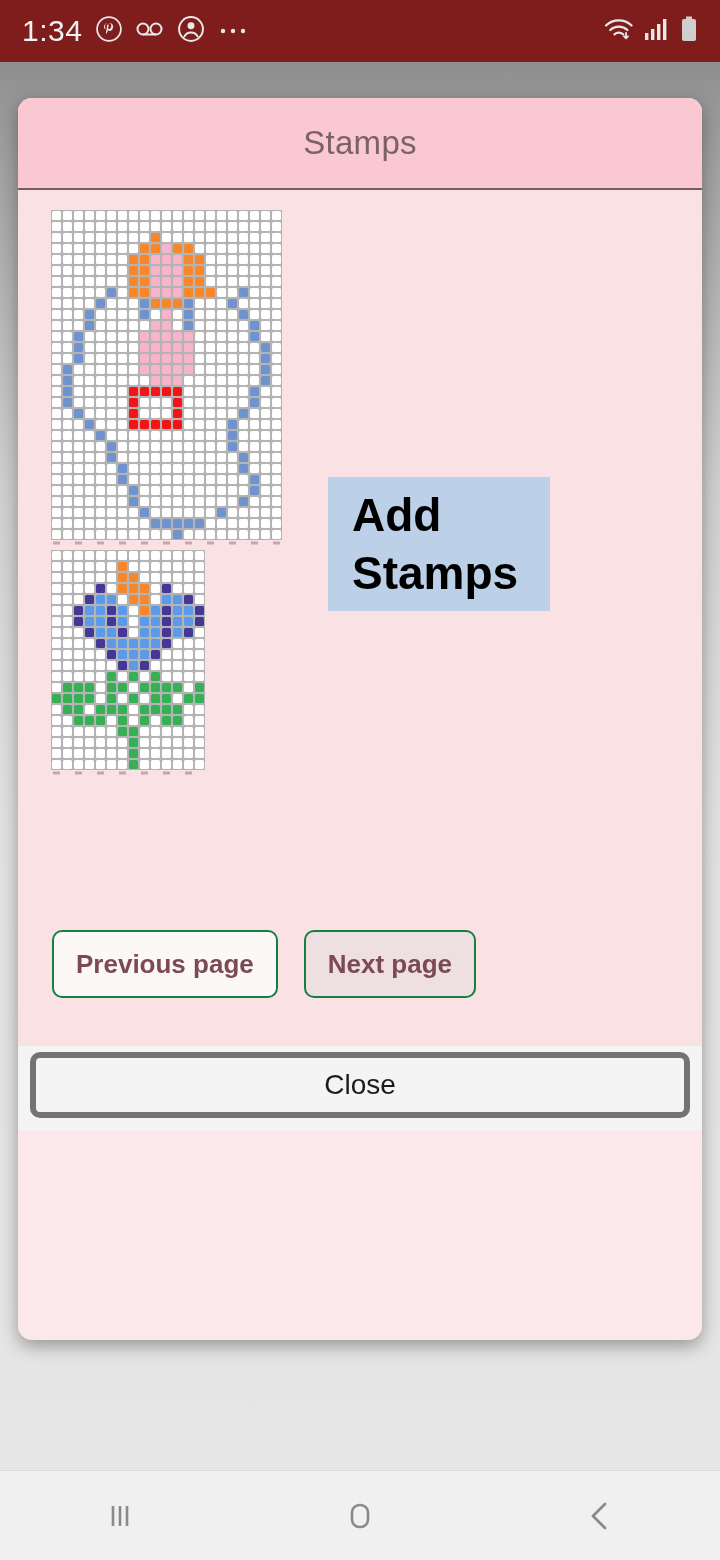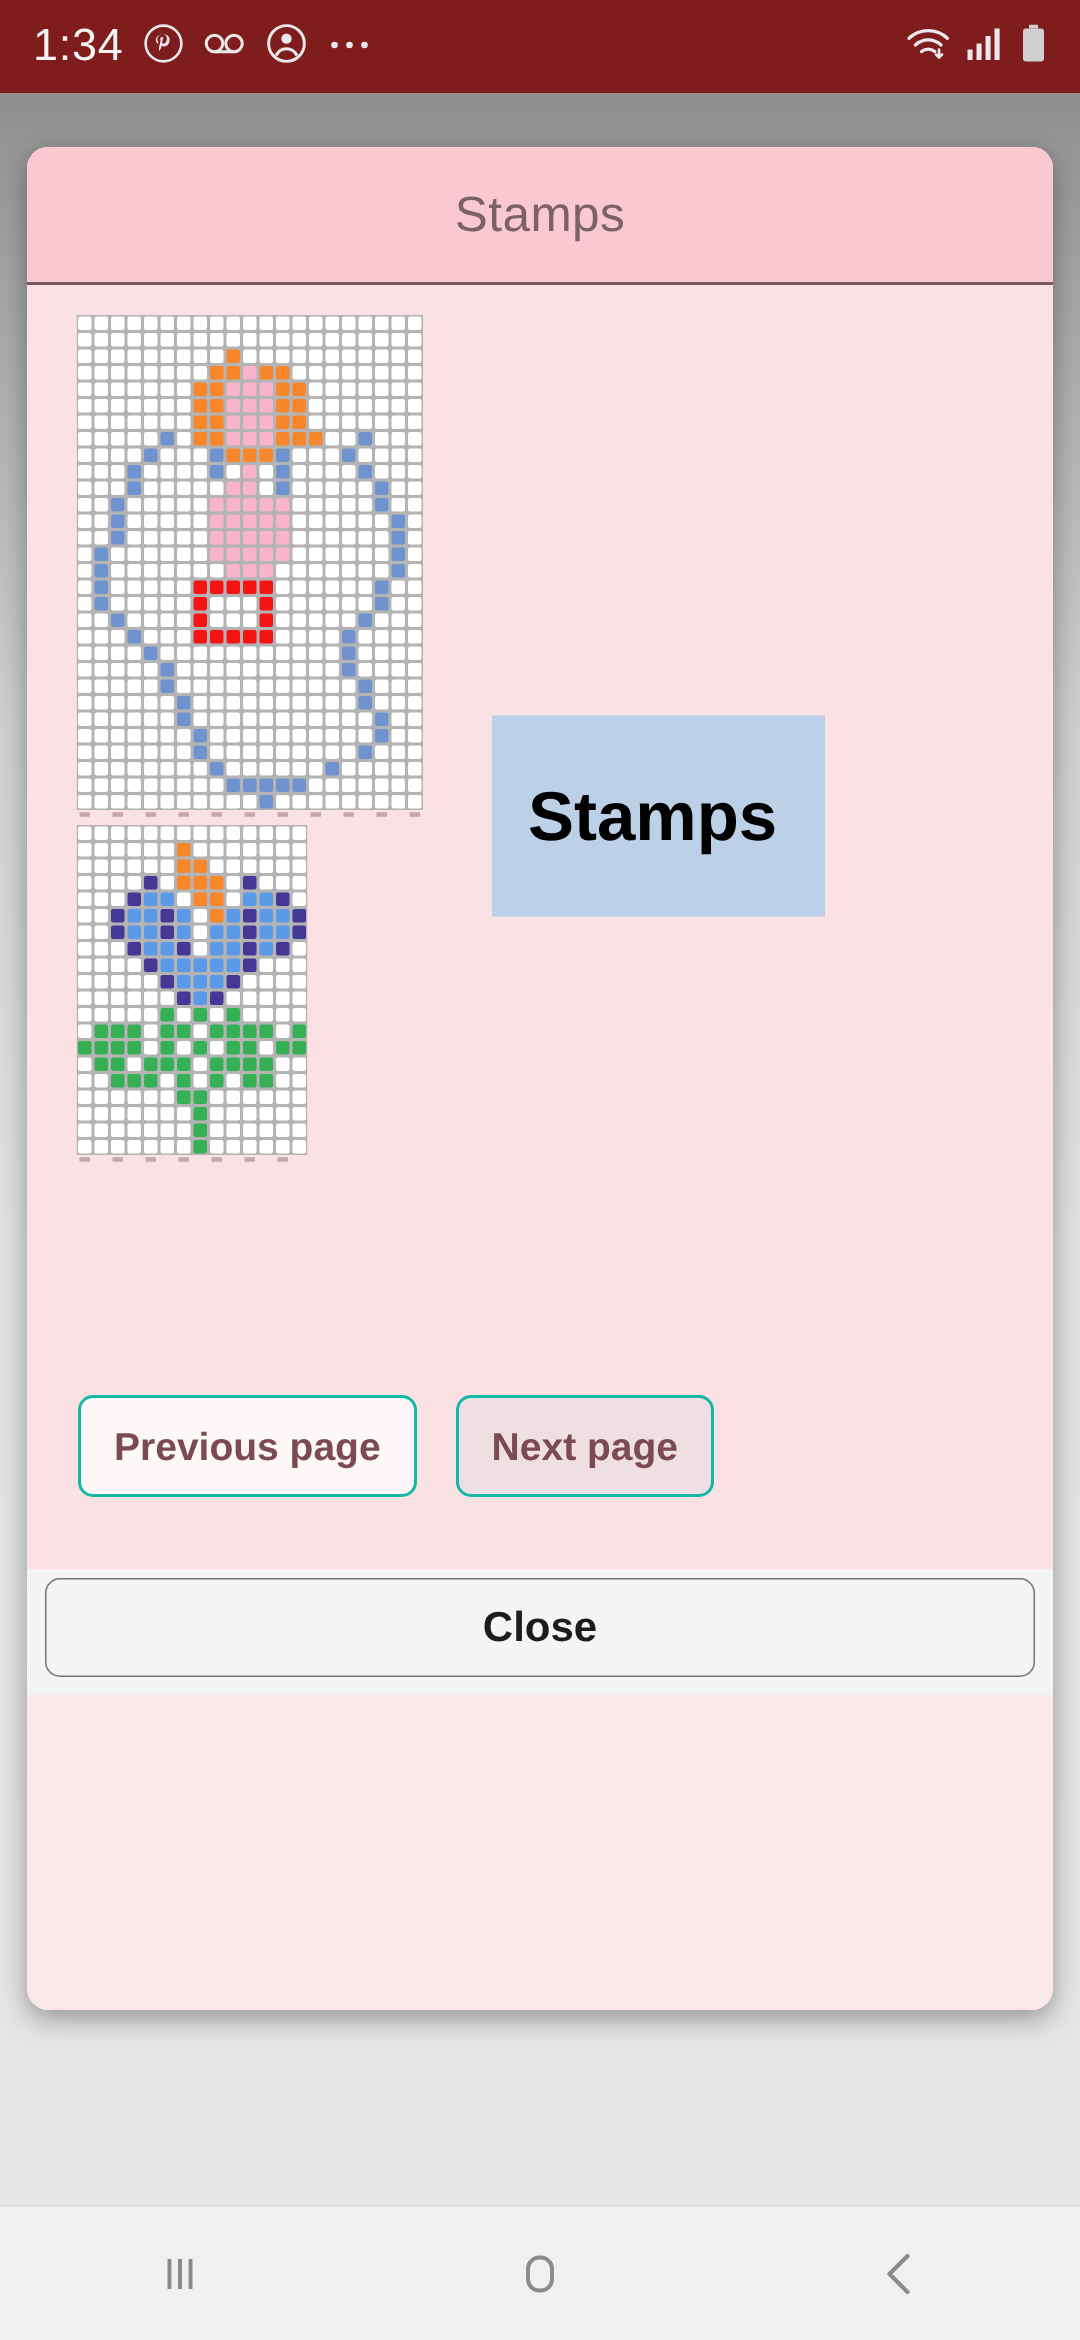--- a/index.html
+++ b/index.html
@@ -53,24 +53,24 @@
   }
   #dialog-footer{
     height:84px;
     background:#f4f4f4;
     display:flex; align-items:stretch;
     padding:6px 12px 12px 12px;
   }
   #close-button{
     flex:1;
     background:#f4f4f4;
-    border:1px solid #737373;
+    border:6px solid #737373;
     border-radius:10px;
     color:#1c1c1c;
-    font-size:28px; font-weight:bold;
+    font-size:28px; font-weight:normal;
     display:flex; align-items:center; justify-content:center;
     cursor:pointer;
   }
 
   
   #stamp-list{ position:absolute; left:33px; top:20px; }
   .stamp-item{ margin-bottom:4px; position:relative; }
   .bead-grid{ display:block; }
 
   #add-stamps-button{
@@ -85,21 +85,21 @@
     align-items:flex-start; justify-content:center;
     padding-left:24px;
     cursor:pointer;
   }
 
   #pager{
     position:absolute; left:34px; bottom:48px;
     display:flex; gap:26px;
   }
   .pager-btn{
-    border:2px solid #14b8a6;
+    border:2px solid #15803d;
     border-radius:10px;
     color:#7c4a52;
     font-size:26px; font-weight:bold;
     padding:0 22px;
     height:68px;
     display:flex; align-items:center; justify-content:center;
     cursor:pointer;
   }
   #prev-page-button{ background:#fdf8f8; }
   #next-page-button{ background:#eddfe2;text-align:right; }
@@ -1116,20 +1116,21 @@
             <rect x="46" y="221.5" width="7" height="3" fill="#c9a4ae"></rect>
             <rect x="68" y="221.5" width="7" height="3" fill="#c9a4ae"></rect>
             <rect x="90" y="221.5" width="7" height="3" fill="#c9a4ae"></rect>
             <rect x="112" y="221.5" width="7" height="3" fill="#c9a4ae"></rect>
             <rect x="134" y="221.5" width="7" height="3" fill="#c9a4ae"></rect>
           </svg>
         </div>
       </div>
 
     <div id="add-stamps-button">
+      <span>Add</span>
       <span>Stamps</span>
     </div>
 
     <div id="pager">
       <div class="pager-btn" id="prev-page-button">Previous page</div>
       <div class="pager-btn" id="next-page-button">Next page</div>
     </div>
 
   </div>
 

